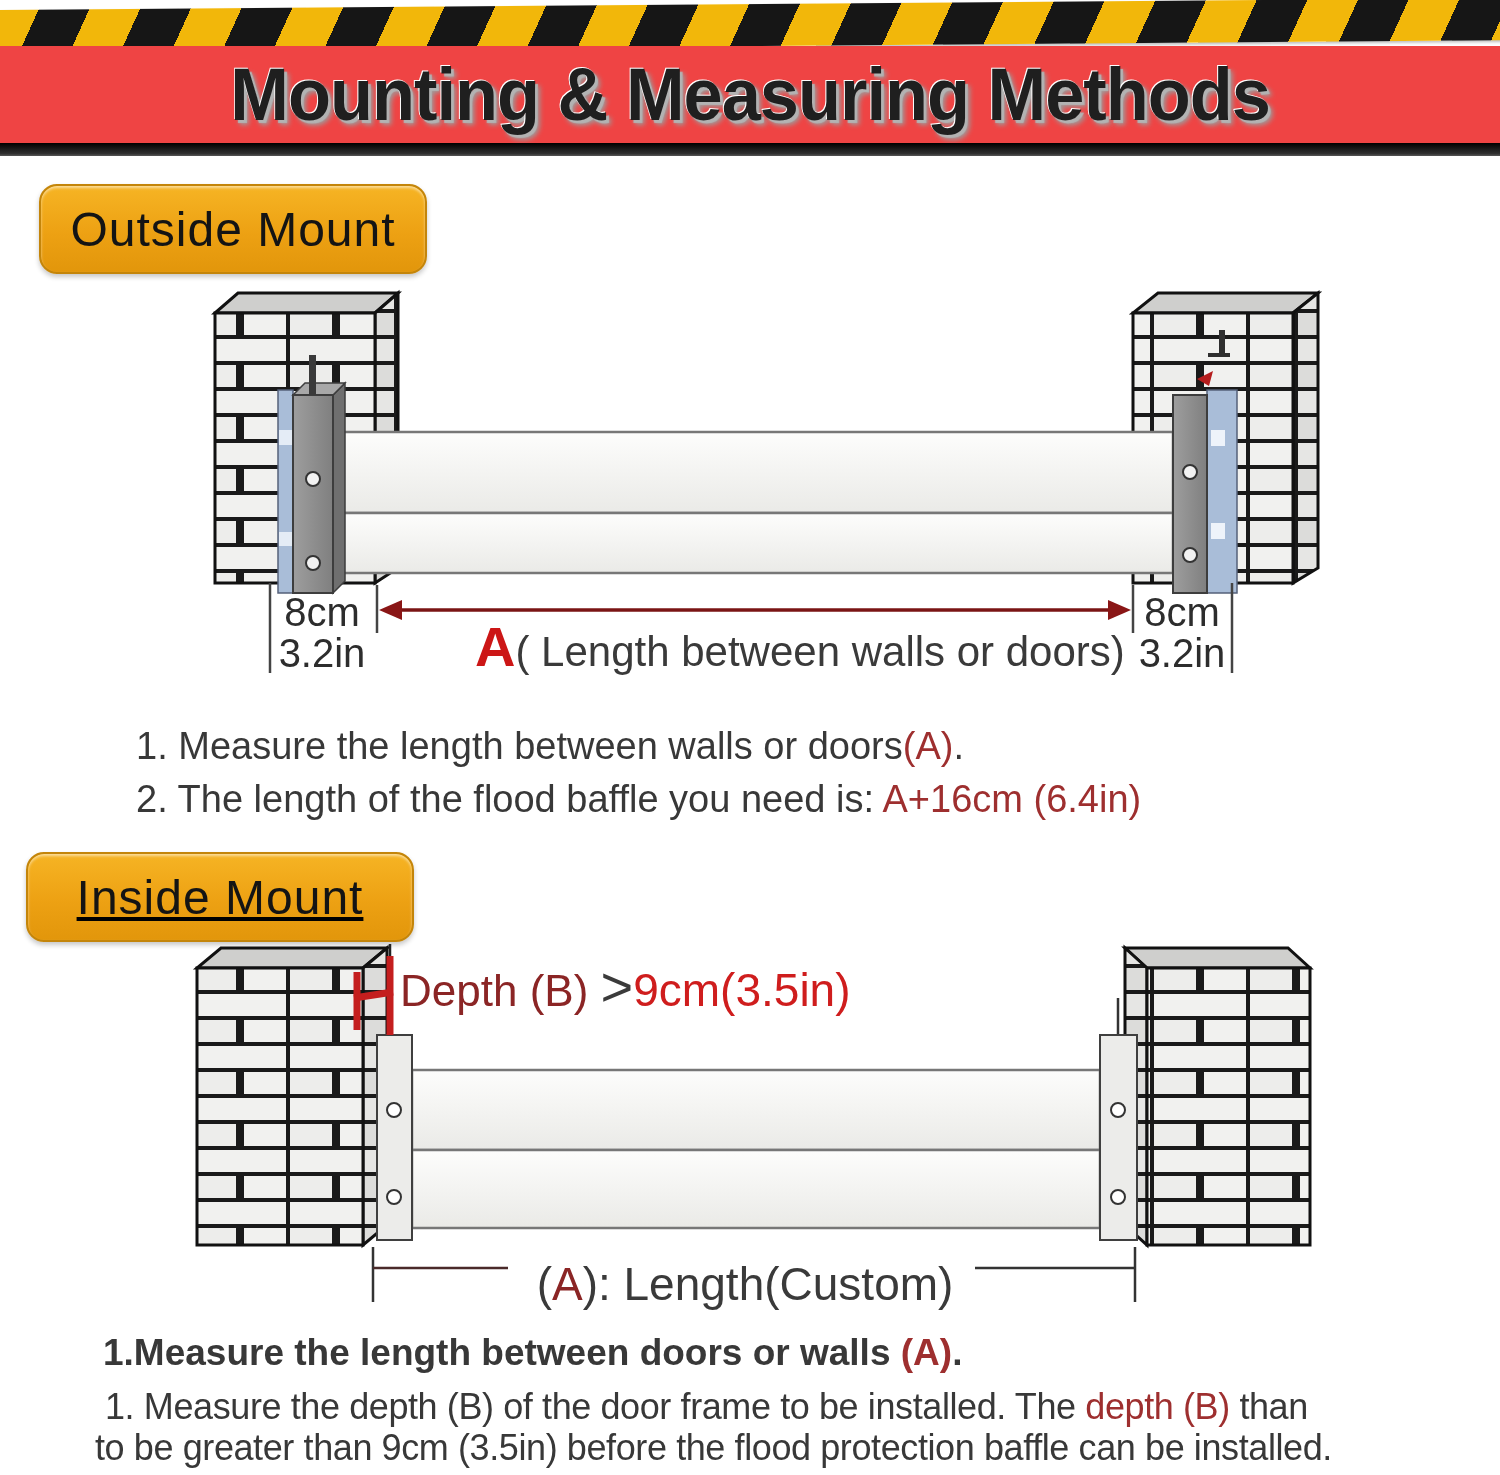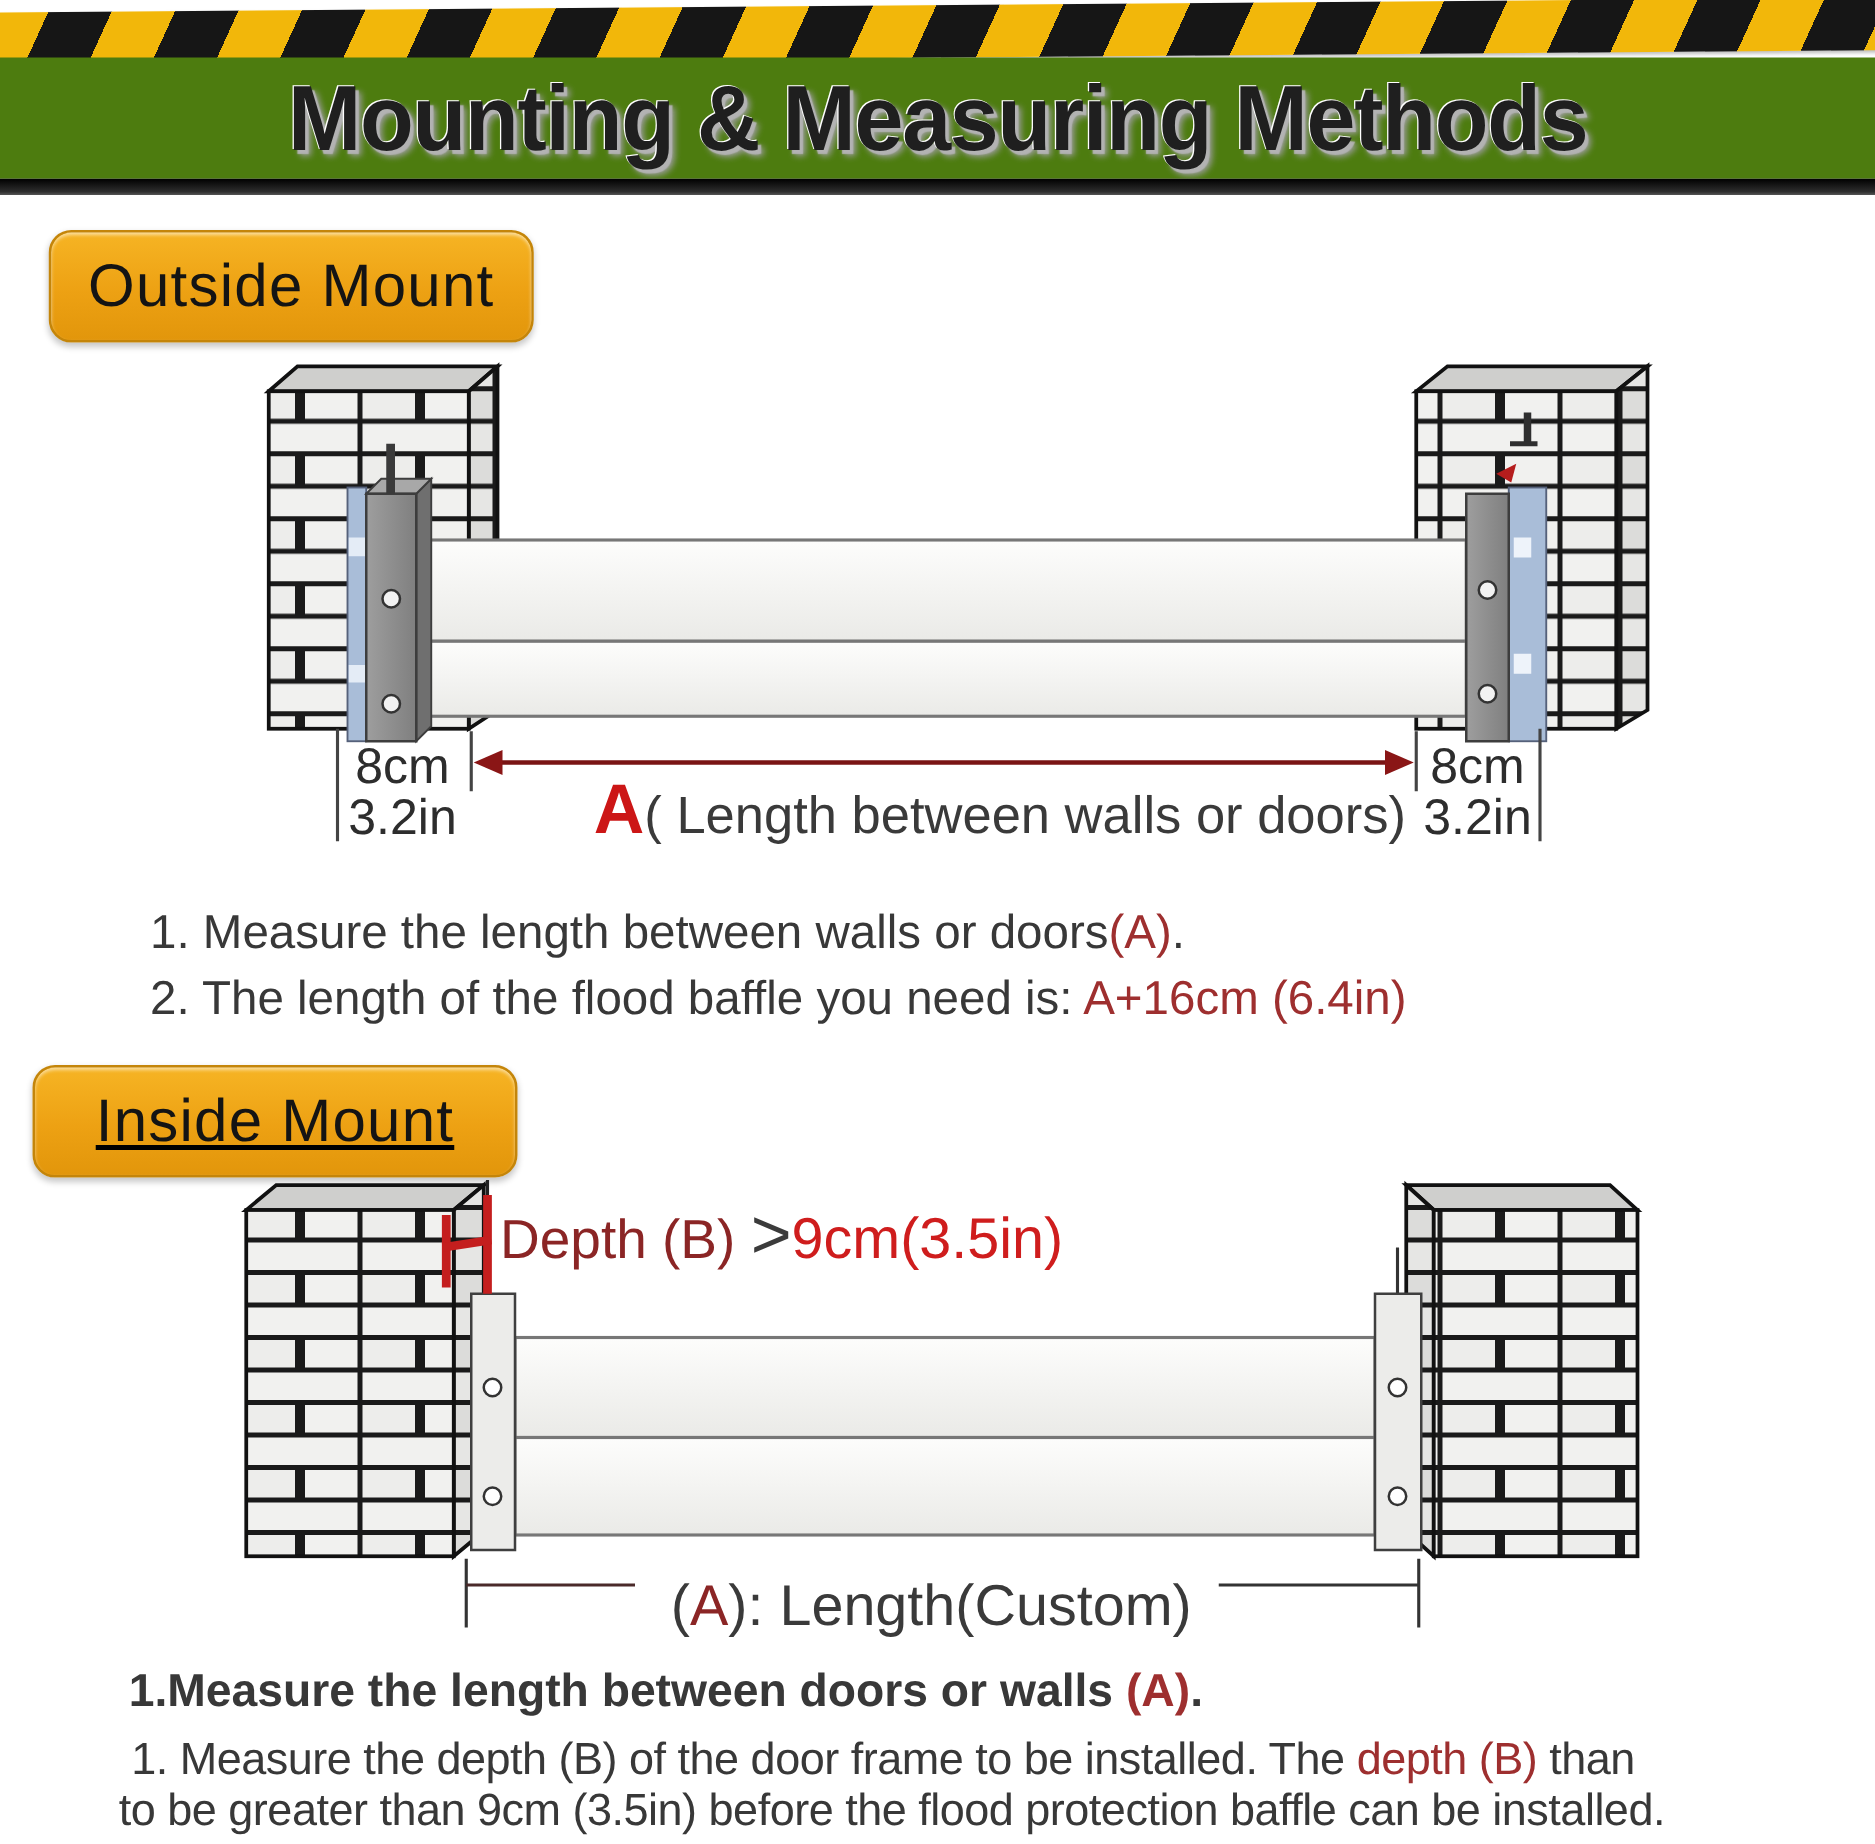--- a/index.html
+++ b/index.html
@@ -3,21 +3,21 @@
 <meta charset="utf-8">
 <style>
   html,body{margin:0;padding:0;background:#fff;}
   .page{position:relative;width:1500px;height:1475px;background:#fff;overflow:hidden;
         font-family:"Liberation Sans",sans-serif;}
 
   
   .hazard-band{position:absolute;left:-12px;top:4px;width:1530px;height:42px;
     background:repeating-linear-gradient(115deg,#f2b70a 0 46px,#161616 46px 92px);
     transform:rotate(-0.45deg);box-shadow:0 2px 3px rgba(0,0,0,.25);}
-  .title-bar{position:absolute;left:0;top:46px;width:1500px;height:97px;background:#4d7c0f;
+  .title-bar{position:absolute;left:0;top:46px;width:1500px;height:97px;background:#ef4444;
     display:flex;align-items:center;justify-content:center;}
   .title{margin:0;font-size:74px;font-weight:bold;color:#1f1f1f;letter-spacing:-1px;
     transform:scaleX(0.95);white-space:nowrap;
     text-shadow:-1px -1px 0 #ffffff,3px 3px 1px #b3b3b3,5px 5px 5px #9c9c9c;}
   .black-bar{position:absolute;left:0;top:143px;width:1500px;height:13px;
     background:linear-gradient(180deg,#000 0%,#2e2e2e 80%,#555 100%);}
 
   
   .badge{position:absolute;left:26px;width:384px;height:86px;border-radius:18px;
     background:linear-gradient(180deg,#f6b424 0%,#eda113 55%,#e2960b 100%);
@@ -38,21 +38,21 @@
   .depth-label{font-size:44px;fill:#8b2525;}
   .depth-gt{font-size:56px;fill:#3b3b3b;}
   .depth-val{font-size:46px;fill:#cf1d1d;}
   .inside-dim{font-size:46px;fill:#3a3a3a;}
   .inside-dim-a{font-size:46px;fill:#8b2525;}
 
   
   .steps{position:absolute;color:#383838;}
   .steps .line{white-space:nowrap;}
   .hl{color:#9e2f2f;}
-  .steps-outside{left:120px;top:720px;font-size:38px;line-height:53px;}
+  .steps-outside{left:136px;top:720px;font-size:38px;line-height:53px;}
   .steps-bottom-1{left:103px;top:1332px;font-size:37px;line-height:42px;font-weight:bold;}
   .steps-bottom-2{left:95px;top:1386px;font-size:36px;line-height:41px;letter-spacing:-0.4px;}
   .steps-bottom-2 .indent{padding-left:10px;}
 </style>
 </head>
 <body>
 
 <div class="page">
 
   <div class="hazard-band"></div>

